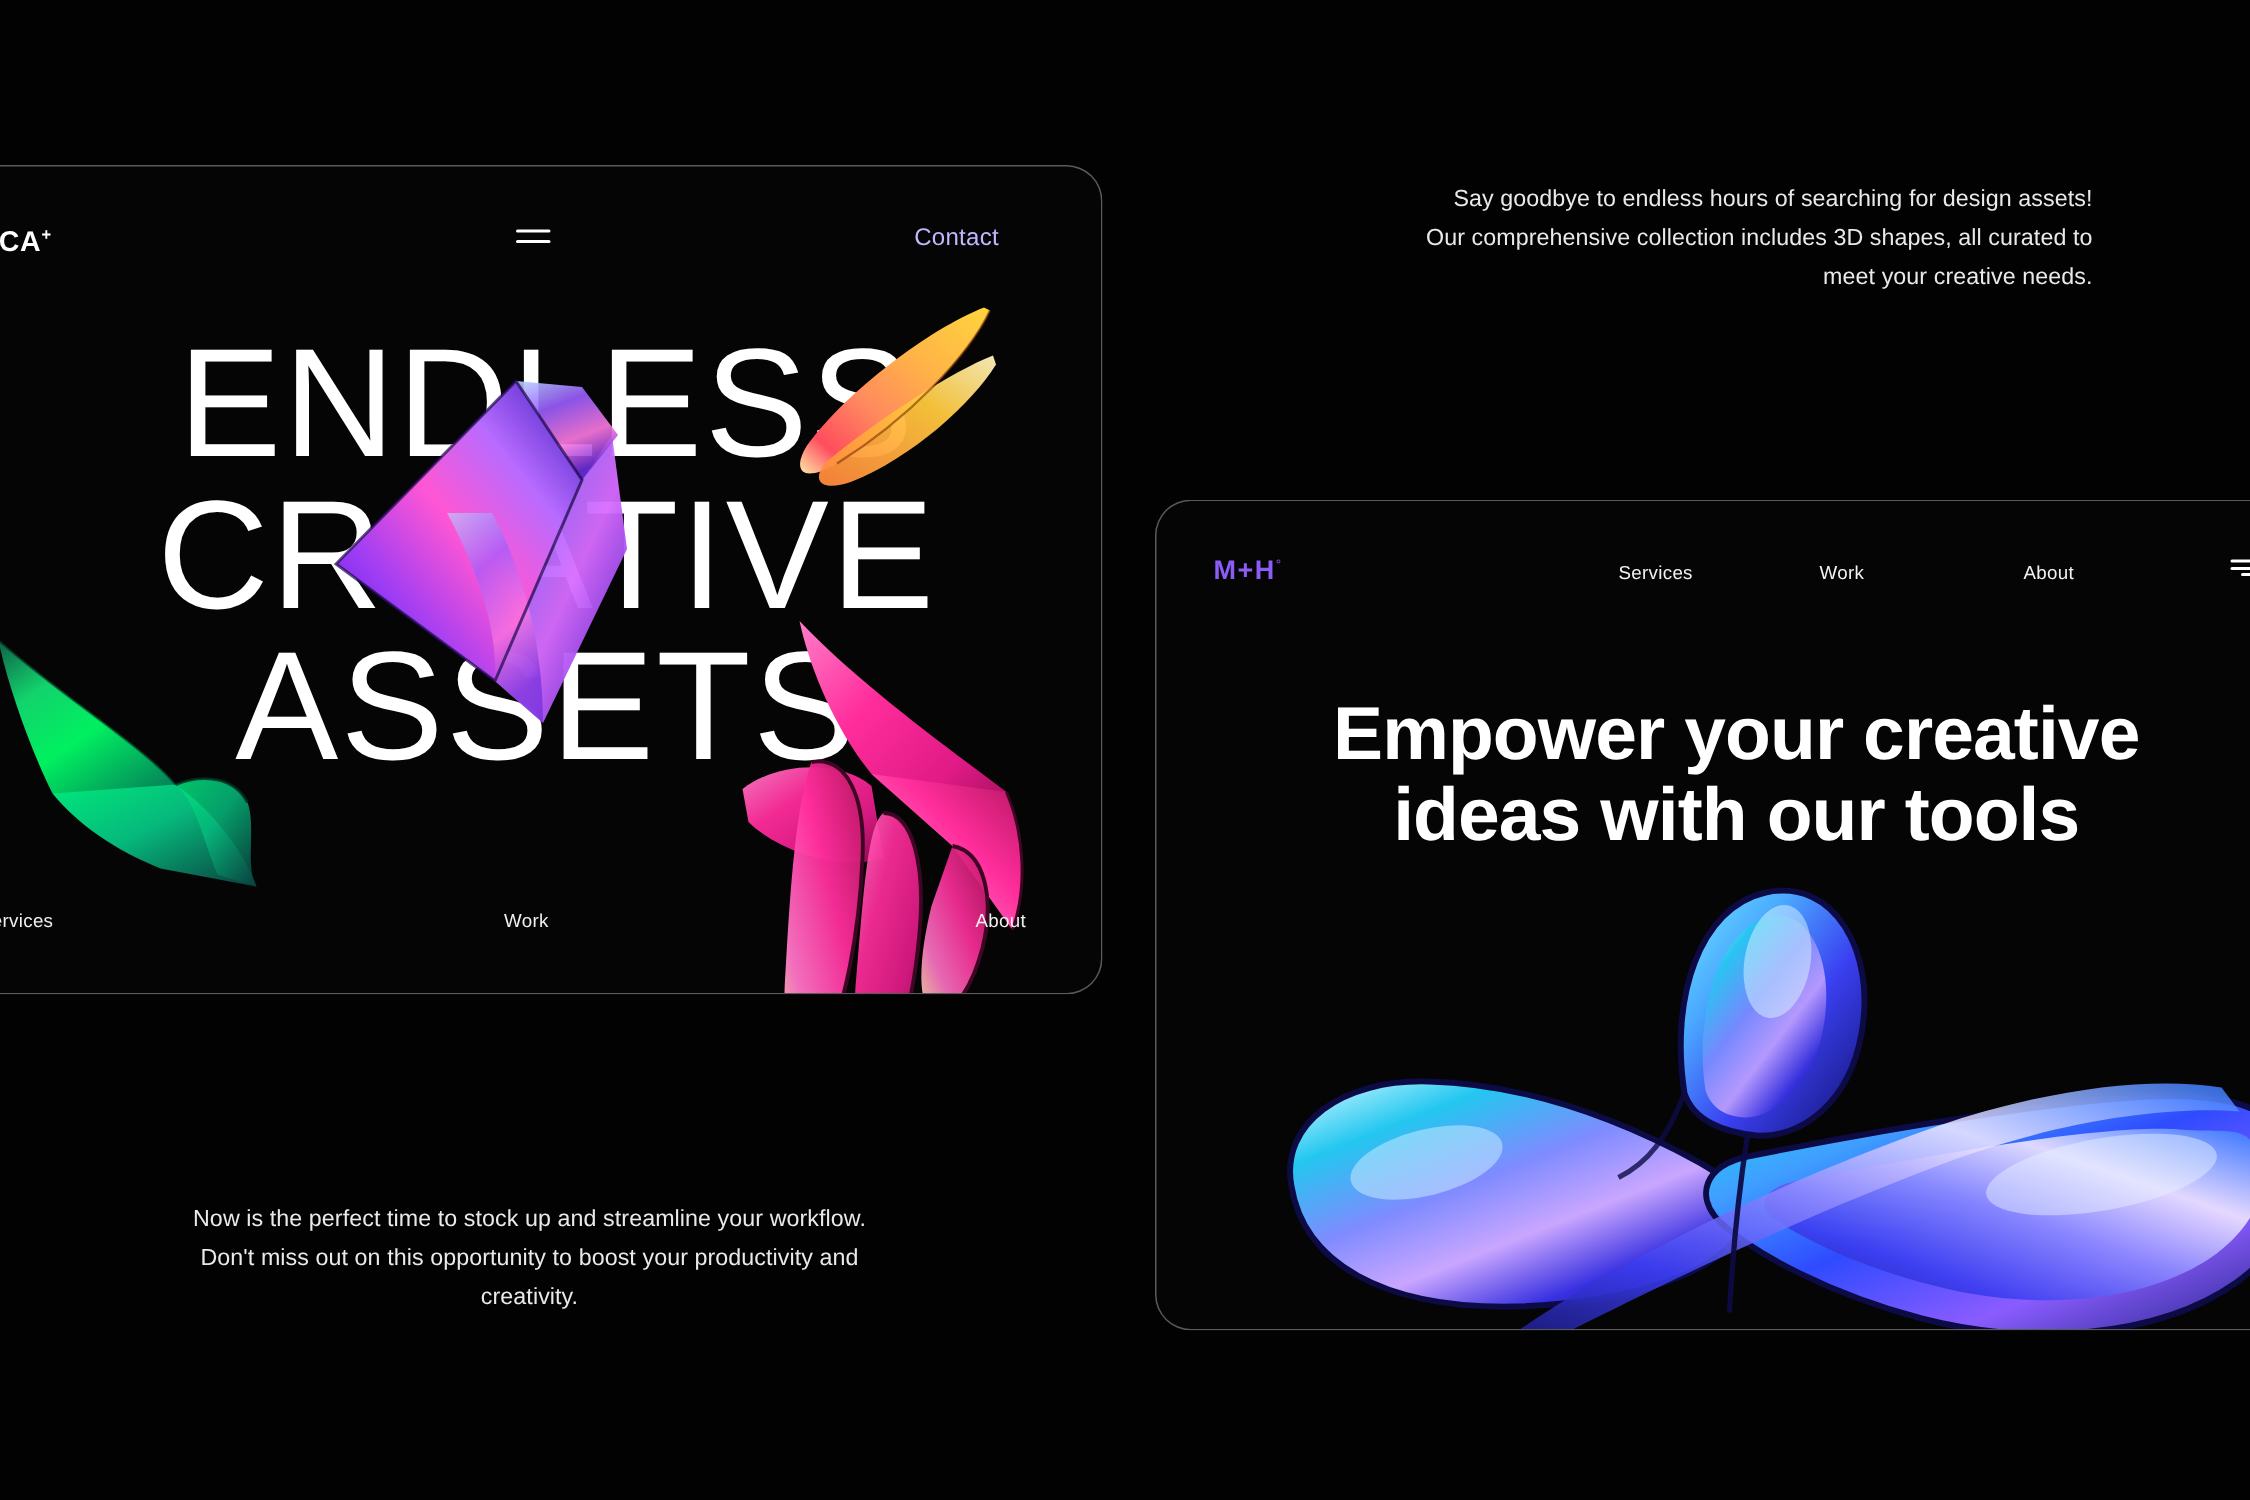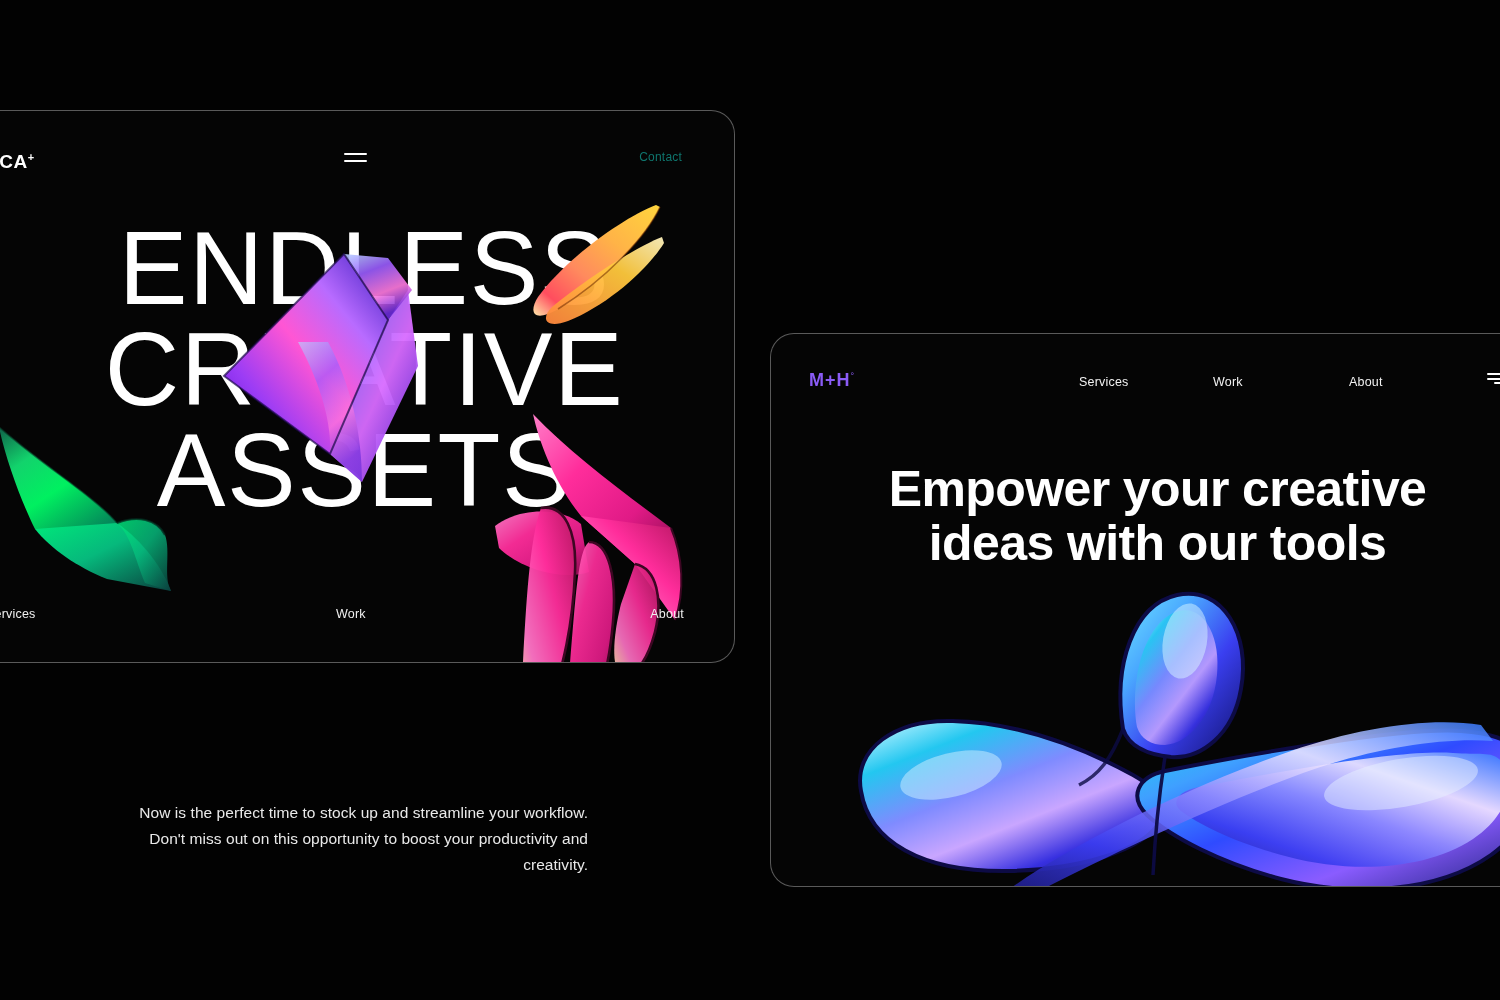--- a/index.html
+++ b/index.html
@@ -34,22 +34,22 @@
     color:#fff; font-size:19px; font-weight:700; letter-spacing:.5px;
   }
   .logo-eca sup { font-size:11px; font-weight:700; vertical-align:super; }
   .hamburger-2 {
     position:absolute; left:404px; top:42px;
     width:23px; height:9px; display:flex; flex-direction:column;
     justify-content:space-between; cursor:pointer;
   }
   .hamburger-2 i { display:block; height:2px; background:#fff; border-radius:1px; }
   .nav-contact {
-    position:absolute; right:52px; top:39px;
-    color:#0f766e; font-size:12px; letter-spacing:.2px;
+    position:absolute; right:68px; top:39px;
+    color:#c4b5fd; font-size:16px; letter-spacing:.2px;
   }
 
   
   #headline {
     position:absolute; left:0; top:108px; width:100%;
     text-align:center; z-index:4; pointer-events:none;
   }
   #headline .hl {
     color:#fff;
     font-family:"Liberation Sans", sans-serif;
@@ -106,21 +106,21 @@
     color:#fff; font-weight:700; font-size:50px; line-height:1.08;
     letter-spacing:-0.6px;
   }
 
   
   .page-para {
     position:absolute; color:#e9e9e9; font-size:15.5px; line-height:1.68;
     letter-spacing:.05px;
   }
   #para-top-right { left:940px; top:120px; width:455px; text-align:right; }
-  #para-bottom-left { left:118px; top:800px; width:470px; text-align:right; }
+  #para-bottom-left { left:118px; top:800px; width:470px; text-align:center; }
 </style>
 </head>
 <body>
 
 <div id="stage">
 
   <div class="card" id="card-left">
 
     <svg class="shape" style="left:272px; top:135px; width:210px; height:275px;" viewBox="0 0 210 275">
       <defs>
@@ -312,16 +312,17 @@
         <i></i>
       </div>
     </div>
 
     <div id="right-heading">
       <div class="rh">Empower your creative</div>
       <div class="rh">ideas with our tools</div>
     </div>
   </div>
 
+  <p class="page-para" id="para-top-right">Say goodbye to endless hours of searching for design assets! Our comprehensive collection includes 3D shapes, all curated to meet your creative needs.</p>
 
   <p class="page-para" id="para-bottom-left">Now is the perfect time to stock up and streamline your workflow. Don't miss out on this opportunity to boost your productivity and creativity.</p>
 
 </div>
 
 </body></html>

